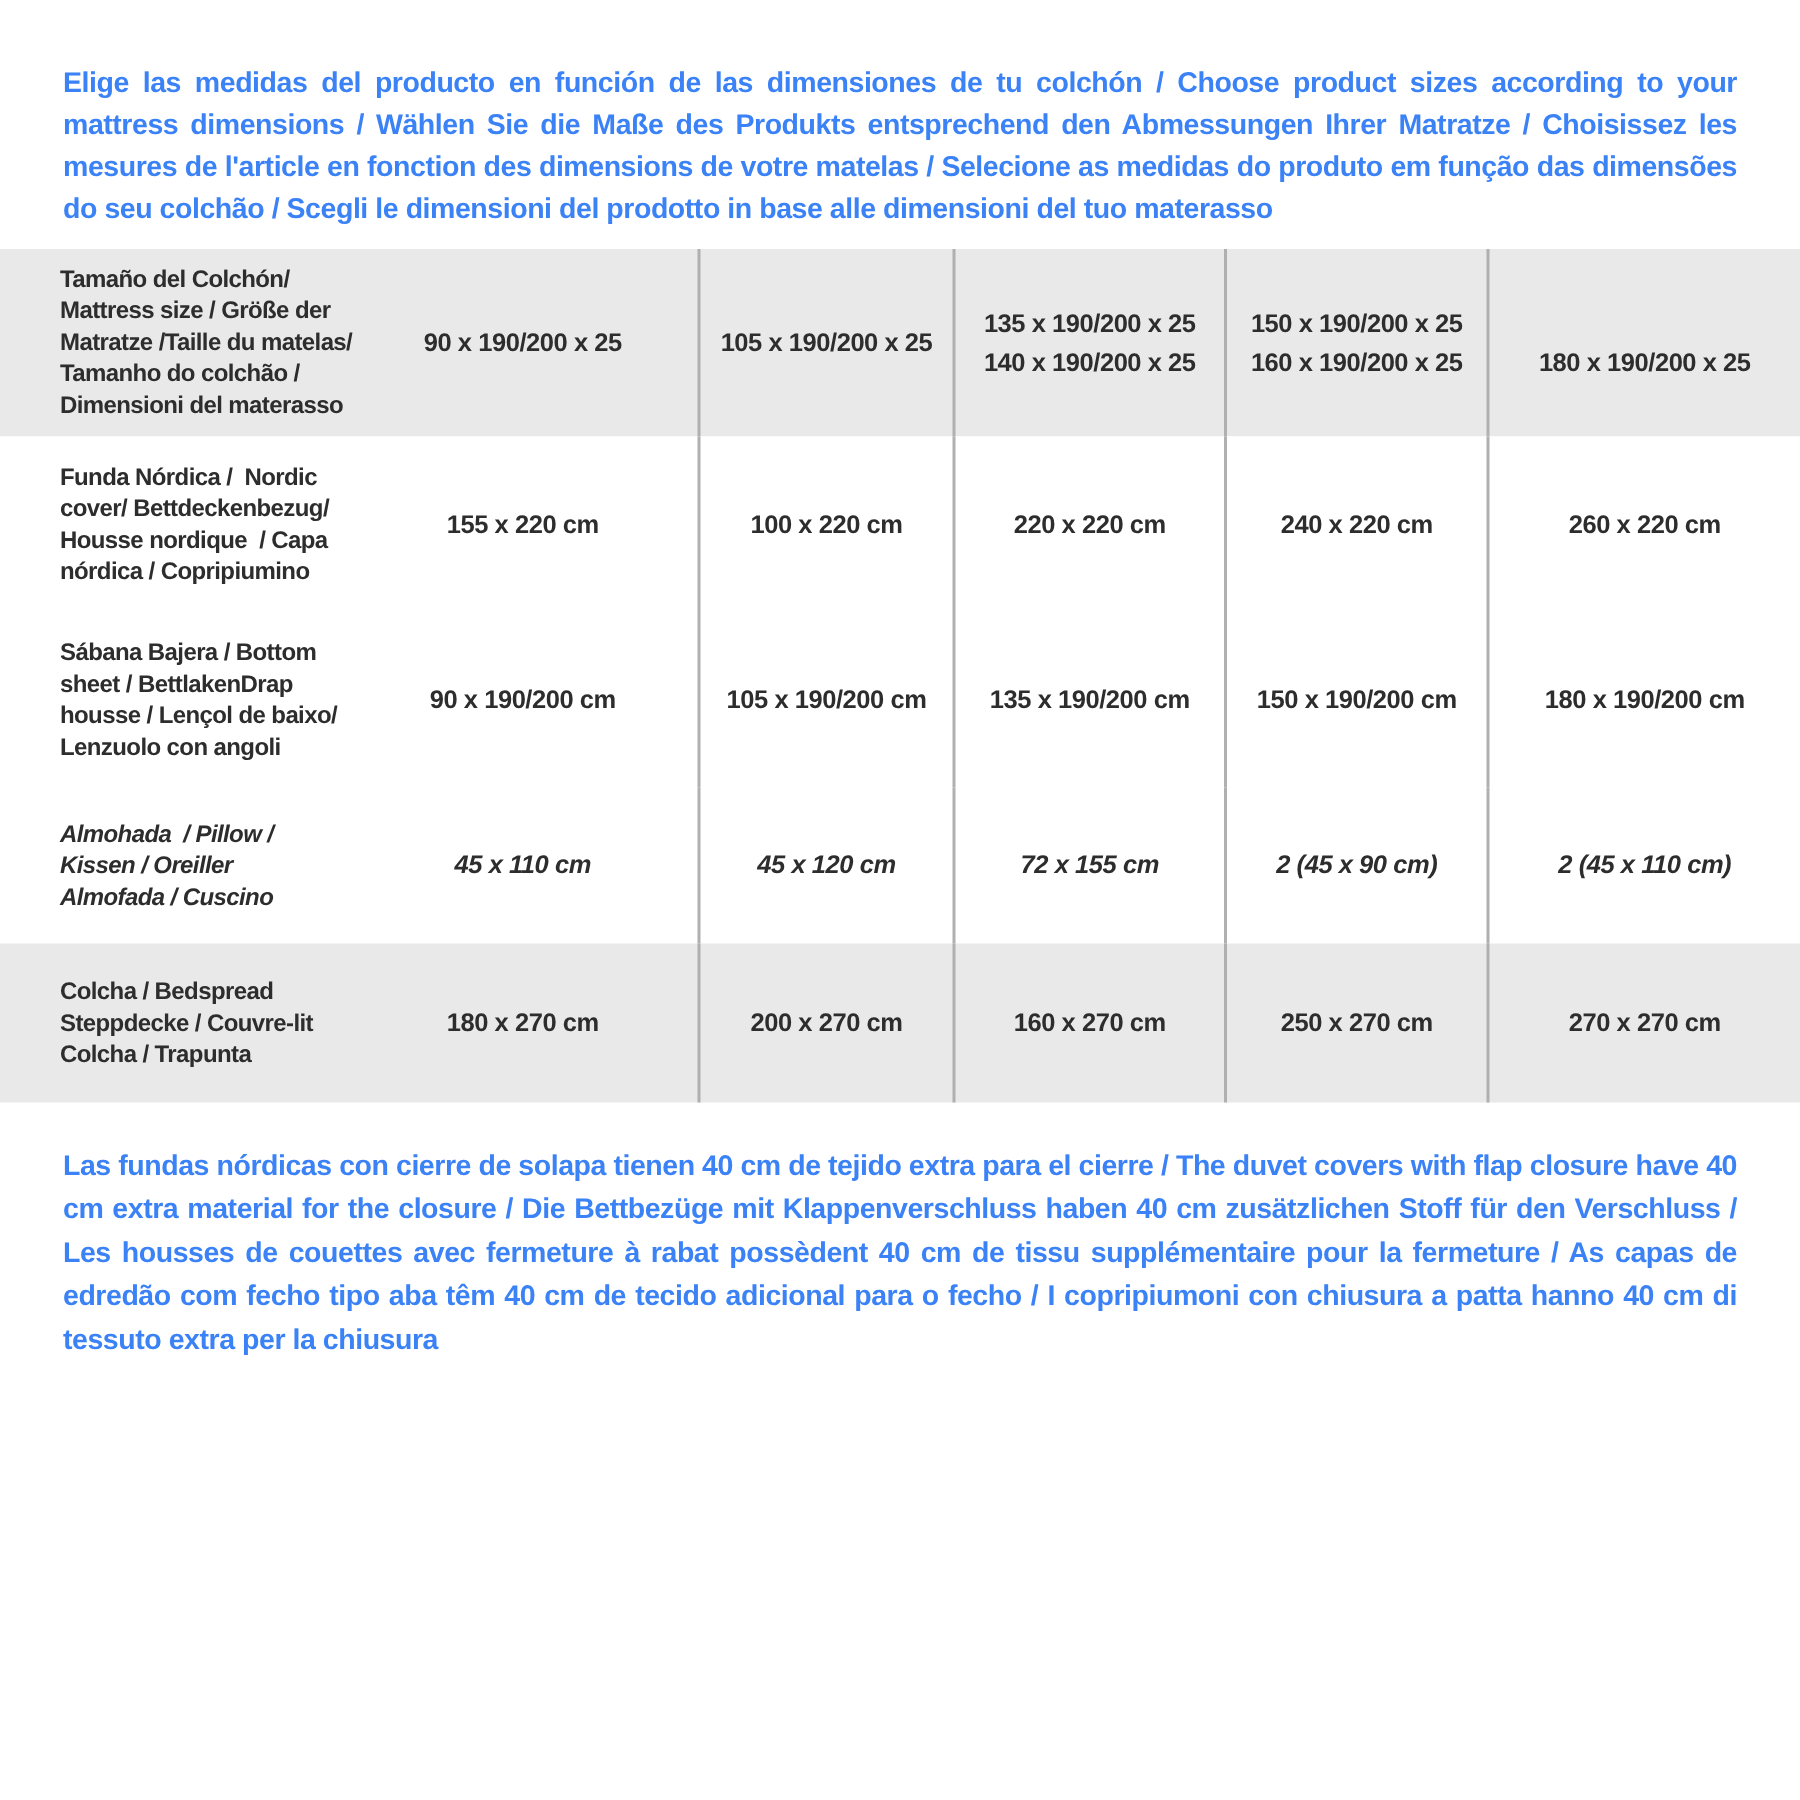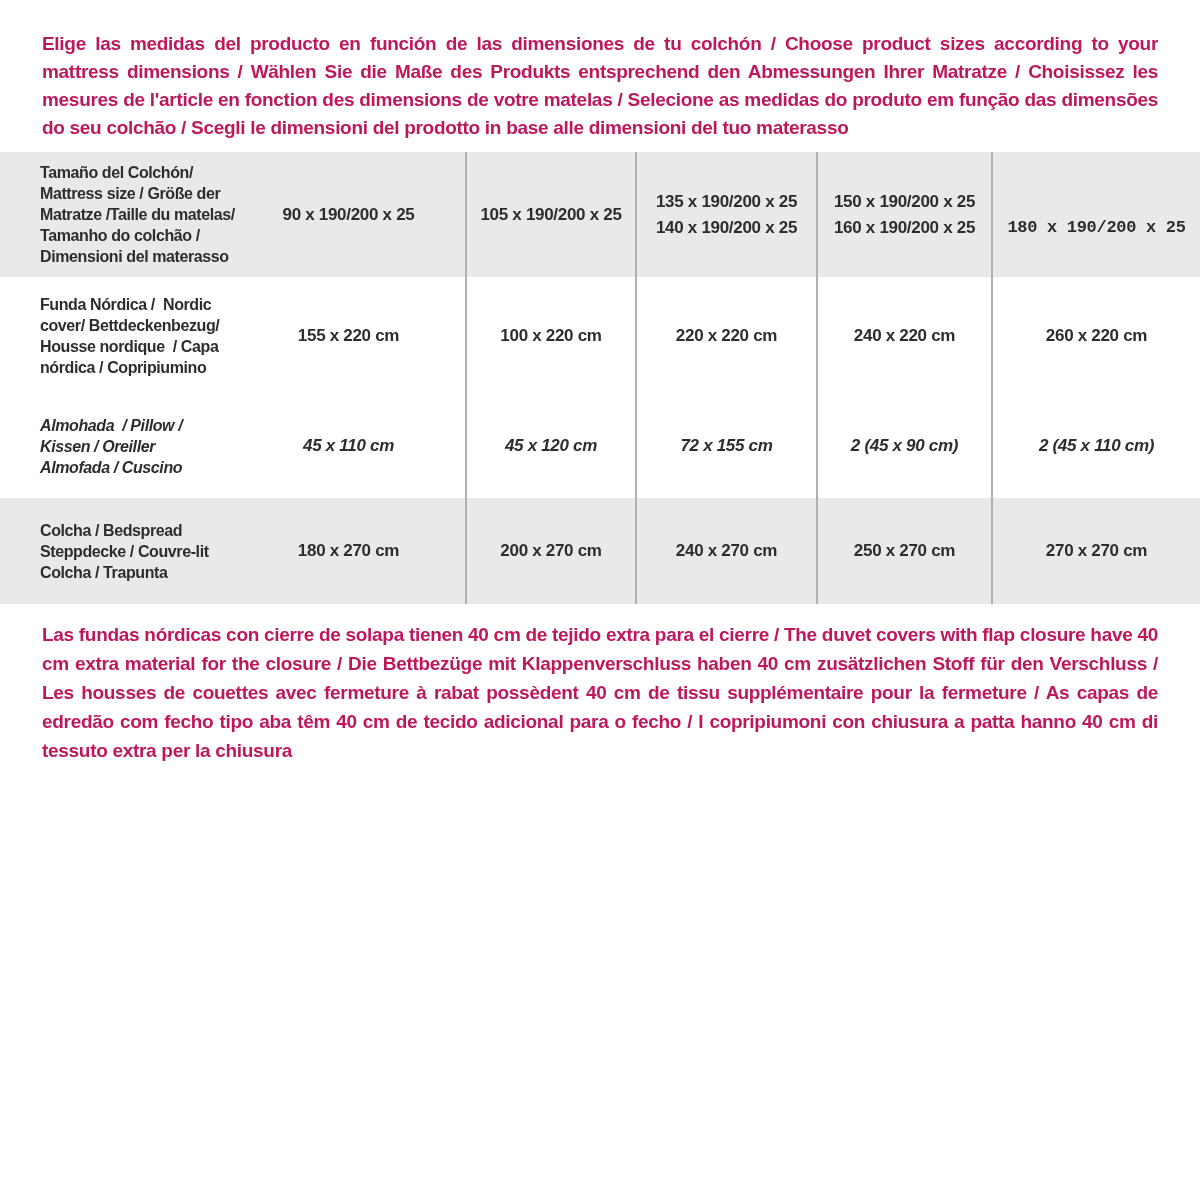--- a/index.html
+++ b/index.html
@@ -10,26 +10,26 @@
     height: 1200px;
     font-family: "Liberation Sans", sans-serif;
     overflow: hidden;
   }
   .page {
     width: 1200px;
     height: 1200px;
     background: #ffffff;
   }
   .para {
-    margin: 0 42px;
+    margin: 12px 42px;
     font-weight: bold;
     font-size: 19px;
     line-height: 28px;
     letter-spacing: -0.3px;
-    color: #be185d;
+    color: #3b82f6;
     text-align: justify;
   }
   .intro { padding-top: 30px; }
   .footer { padding-top: 16px; line-height: 29px; }
 
   table.size-table {
     border-collapse: collapse;
     table-layout: fixed;
     width: 1200px;
     margin-top: 10px;
@@ -60,21 +60,21 @@
     font-weight: bold;
     font-size: 17px;
     line-height: 26px;
     letter-spacing: -0.3px;
     color: #2d2d2d;
     white-space: pre;
   }
   
   td.div-left { border-left: 2px solid #b0b0b0; }
   
-  td.pad-down { padding-top: 26px; font-family: Liberation Mono, monospace; }
+  td.pad-down { padding-top: 26px; }
 
   tr.h125 { height: 125px; }
   tr.h117 { height: 117px; }
   tr.h101 { height: 101px; }
   tr.h104 { height: 104px; font-style: italic; }
   tr.h106 { height: 106px; }
   tr.h115 { height: 115px; }
 </style>
 </head>
 <body>
@@ -119,20 +119,33 @@
 nórdica / Copripiumino</div>
           </td>
       <td class="val">155 x 220 cm</td>
       <td class="val div-left">100 x 220 cm</td>
       <td class="val div-left">220 x 220 cm</td>
       <td class="val div-left">240 x 220 cm</td>
       <td class="val div-left">260 x 220 cm</td>
     </tr>
 
 
+    <tr class="white h117">
+      <td class="label-cell">
+            <div class="label-text">Sábana Bajera / Bottom
+sheet / BettlakenDrap
+housse / Lençol de baixo/
+Lenzuolo con angoli</div>
+          </td>
+      <td class="val">90 x 190/200 cm</td>
+      <td class="val div-left">105 x 190/200 cm</td>
+      <td class="val div-left">135 x 190/200 cm</td>
+      <td class="val div-left">150 x 190/200 cm</td>
+      <td class="val div-left">180 x 190/200 cm</td>
+    </tr>
 
 
     <tr class="white h104">
       <td class="label-cell">
             <div class="label-text">Almohada  / Pillow /
 Kissen / Oreiller
 Almofada / Cuscino</div>
           </td>
       <td class="val">45 x 110 cm</td>
       <td class="val div-left">45 x 120 cm</td>
@@ -142,21 +155,21 @@
     </tr>
 
     <tr class="gray h106">
       <td class="label-cell">
             <div class="label-text">Colcha / Bedspread
 Steppdecke / Couvre-lit
 Colcha / Trapunta</div>
           </td>
       <td class="val">180 x 270 cm</td>
       <td class="val div-left">200 x 270 cm</td>
-      <td class="val div-left">240 x 270 cm</td>
+      <td class="val div-left">160 x 270 cm</td>
       <td class="val div-left">250 x 270 cm</td>
       <td class="val div-left">270 x 270 cm</td>
     </tr>
 
   </tbody>
     </table>
 
   <p class="para footer">Las fundas nórdicas con cierre de solapa tienen 40 cm de tejido extra para el cierre  / The duvet covers with flap closure have 40 cm extra material for the closure / Die Bettbezüge mit Klappenverschluss haben 40 cm zusätzlichen Stoff für den Verschluss / Les housses de couettes avec fermeture à rabat possèdent 40 cm de tissu supplémentaire pour la fermeture / As capas de edredão com fecho tipo aba têm 40 cm de tecido adicional para o fecho / I copripiumoni con chiusura a patta hanno 40 cm di tessuto extra per la chiusura</p>
 
 </div>

